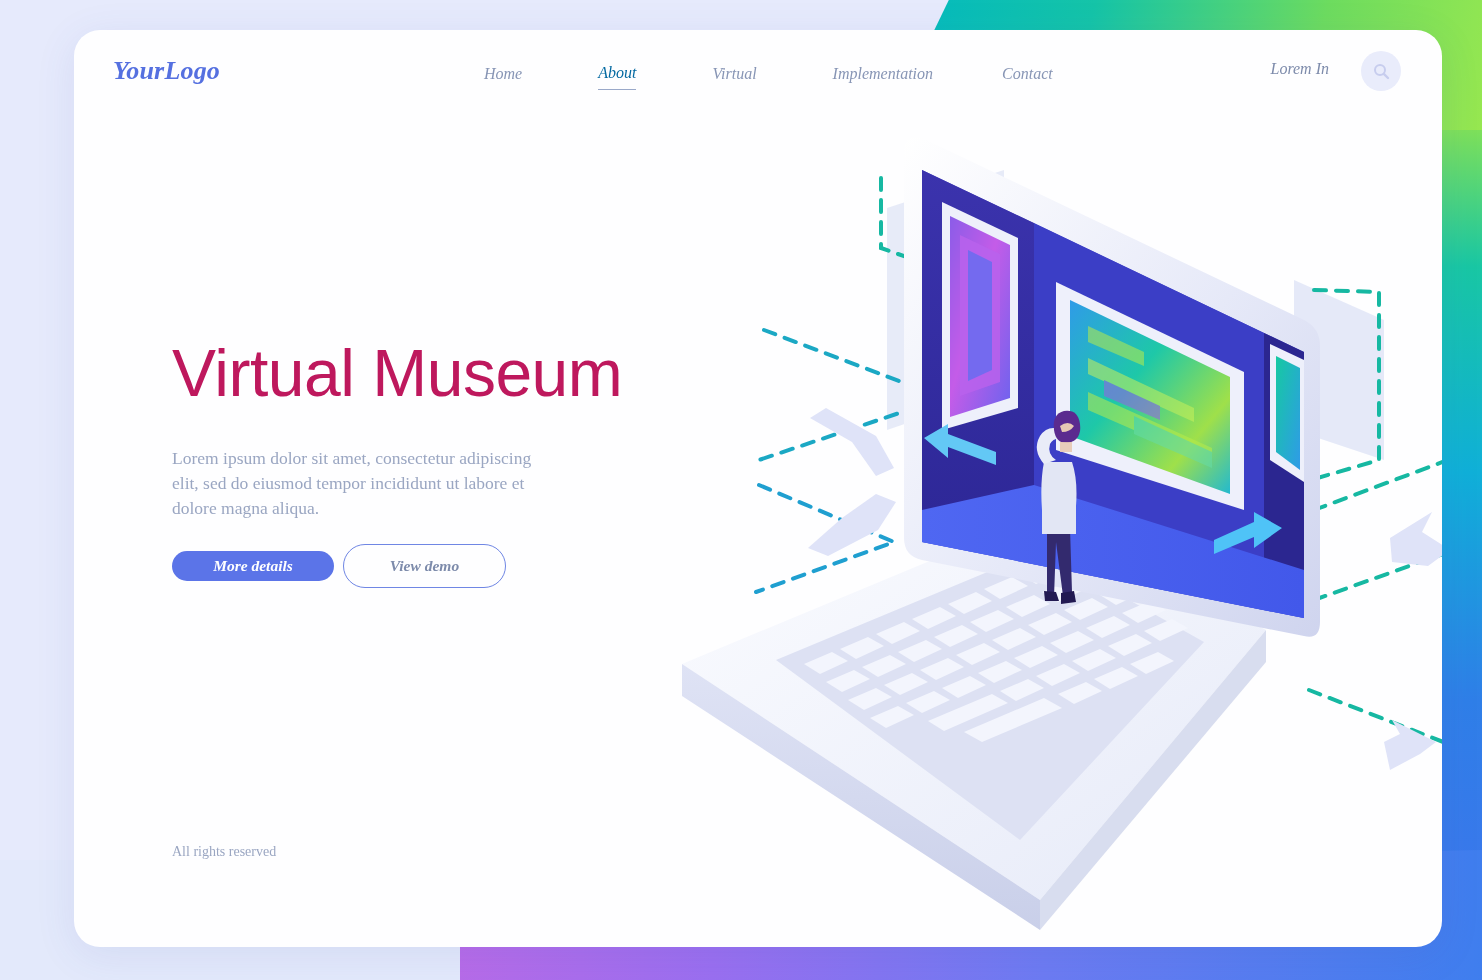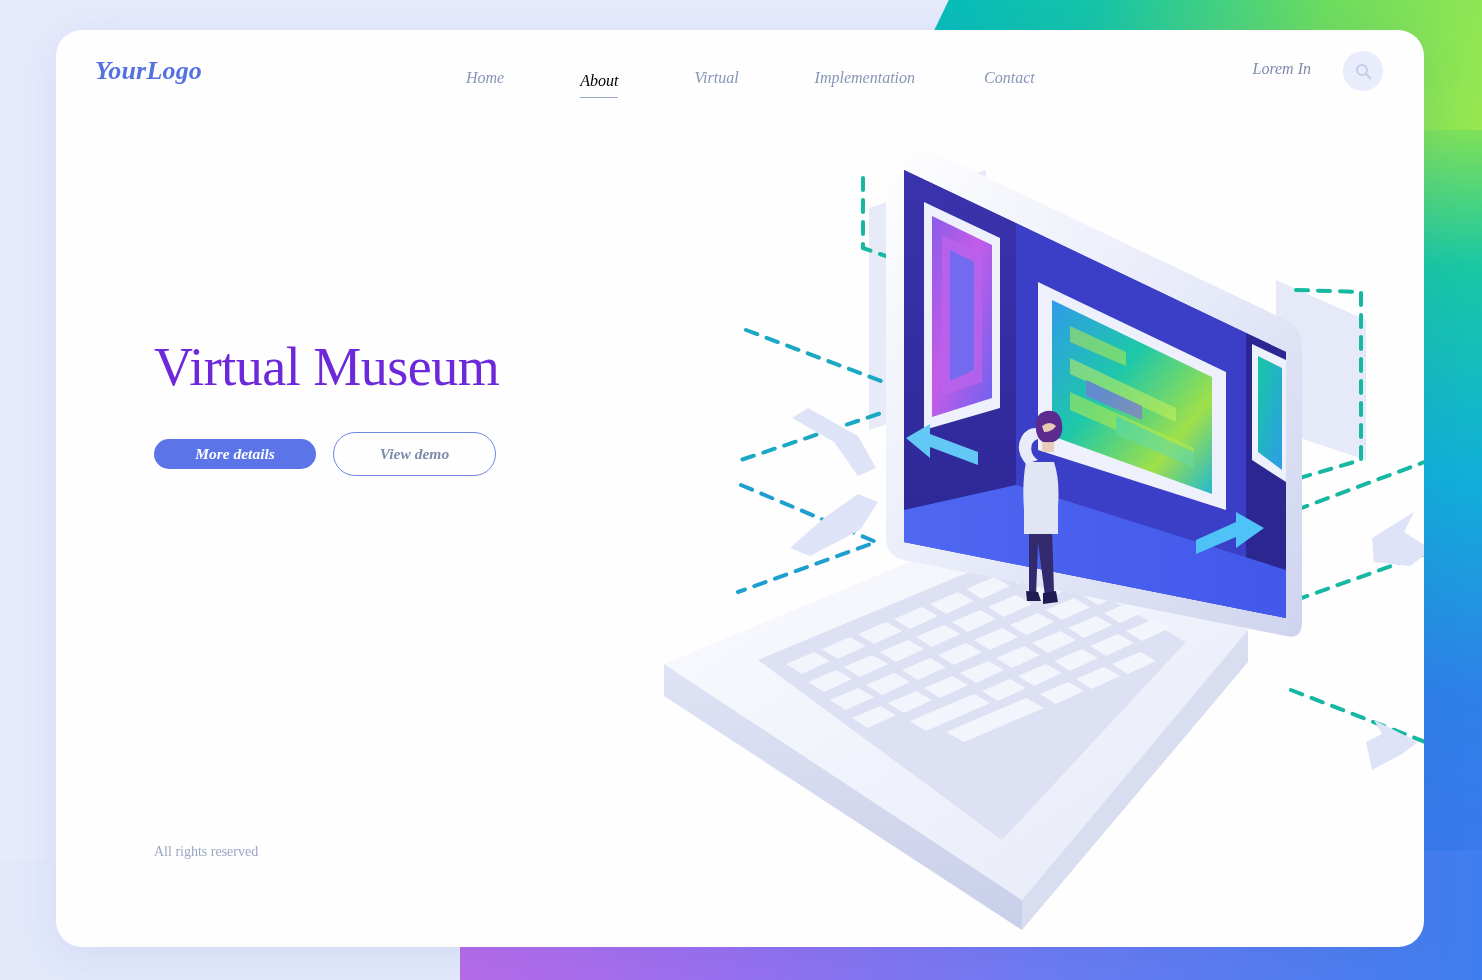--- a/index.html
+++ b/index.html
@@ -23,21 +23,21 @@
   }
   .bg-br{
     position:absolute;bottom:0;right:0;width:1100px;height:130px;
     background:linear-gradient(90deg,#c06ae6 0%,#9a6ff0 30%,#6d7bf2 60%,#3f7eee 100%);
     clip-path:polygon(4% 18%, 100% 0%, 100% 100%, 0% 100%);
   }
   .bg-bl{position:absolute;left:0;bottom:0;width:460px;height:120px;background:#e3e9fb;}
 
   
   .card{
-    position:absolute;left:56px;top:30px;width:1368px;height:917px;
+    position:absolute;left:74px;top:30px;width:1368px;height:917px;
     background:#fefeff;border-radius:26px;
     box-shadow:0 8px 40px rgba(70,90,180,.10);
     overflow:hidden;
   }
 
   
   .header{position:absolute;left:0;top:0;width:100%;height:90px;}
   .logo{
     position:absolute;left:39px;top:26px;
     font-family:"Liberation Serif", serif;
@@ -45,42 +45,42 @@
     color:#5570e0;letter-spacing:.2px;
   }
   .nav{position:absolute;left:410px;top:30px;display:flex;gap:12px;align-items:center;}
   .nav-item{
     font-family:"Liberation Serif", serif;
     font-style:italic;font-size:16px;color:#8795b5;
     padding:4px 0 7px 0;margin-right:64px;white-space:nowrap;
     cursor:pointer;position:relative;
   }
   .nav-item.wide{margin-right:57px;}
-  .nav-item.active{color:#000000;border-bottom:1.6px solid #9aa9c9;margin-top:8px;}
+  .nav-item.active{color:#0369a1;border-bottom:1.6px solid #9aa9c9;}
   .signin{
     position:absolute;right:113px;top:30px;
     font-family:"Liberation Serif", serif;
     font-style:italic;font-size:16px;color:#7d8bab;cursor:pointer;
   }
   .search-btn{
     position:absolute;right:41px;top:21px;width:40px;height:40px;border-radius:50%;
     background:#e9ecfb;display:flex;align-items:center;justify-content:center;cursor:pointer;
   }
 
   
   .hero{position:absolute;left:98px;top:310px;width:560px;}
   .hero h1{
-    margin:0;font-family:Liberation Serif, serif;
-    font-size:54px;font-weight:normal;color:#6d28d9;letter-spacing:-.5px;line-height:1;
+    margin:0;font-family:Liberation Sans, sans-serif;
+    font-size:66px;font-weight:normal;color:#be185d;letter-spacing:-.5px;line-height:1;
   }
   .hero p{
     margin:40px 0 0 0;font-family:"Liberation Serif", serif;
     font-size:17.5px;line-height:1.44;color:#9aa6c2;max-width:378px;
   }
-  .btn-row{margin-top:38px;display:flex;align-items:center;gap:17px;}
+  .btn-row{margin-top:22px;display:flex;align-items:center;gap:9px;}
   .btn{
     font-family:"Liberation Serif", serif;font-style:italic;font-weight:bold;
     font-size:15.5px;border-radius:40px;cursor:pointer;
     display:flex;align-items:center;justify-content:center;
   }
   .btn-primary{
     width:162px;height:30px;background:#5b74e8;color:#ffffff;border:none;
   }
   .btn-ghost{
     width:163px;height:44px;background:transparent;color:#7d8bab;
@@ -124,20 +124,21 @@
       <div class="search-btn">
         <svg width="19" height="19" viewBox="0 0 19 19">
           <circle cx="8" cy="8" r="5" fill="none" stroke="#c7cdee" stroke-width="2"></circle>
           <line x1="11.8" y1="11.8" x2="16" y2="16" stroke="#c7cdee" stroke-width="2.4" stroke-linecap="round"></line>
         </svg>
       </div>
     </div>
 
     <div class="hero">
       <h1>Virtual Museum</h1>
+      <p>Lorem ipsum dolor sit amet, consectetur adipiscing elit, sed do eiusmod tempor incididunt ut labore et dolore magna aliqua.</p>
       <div class="btn-row">
         <button class="btn btn-primary">More details</button>
         <button class="btn btn-ghost">View demo</button>
       </div>
     </div>
 
     <div class="footnote">All rights reserved</div>
 
     <div class="illus">
       <svg width="840" height="800" viewBox="0 0 840 800">

